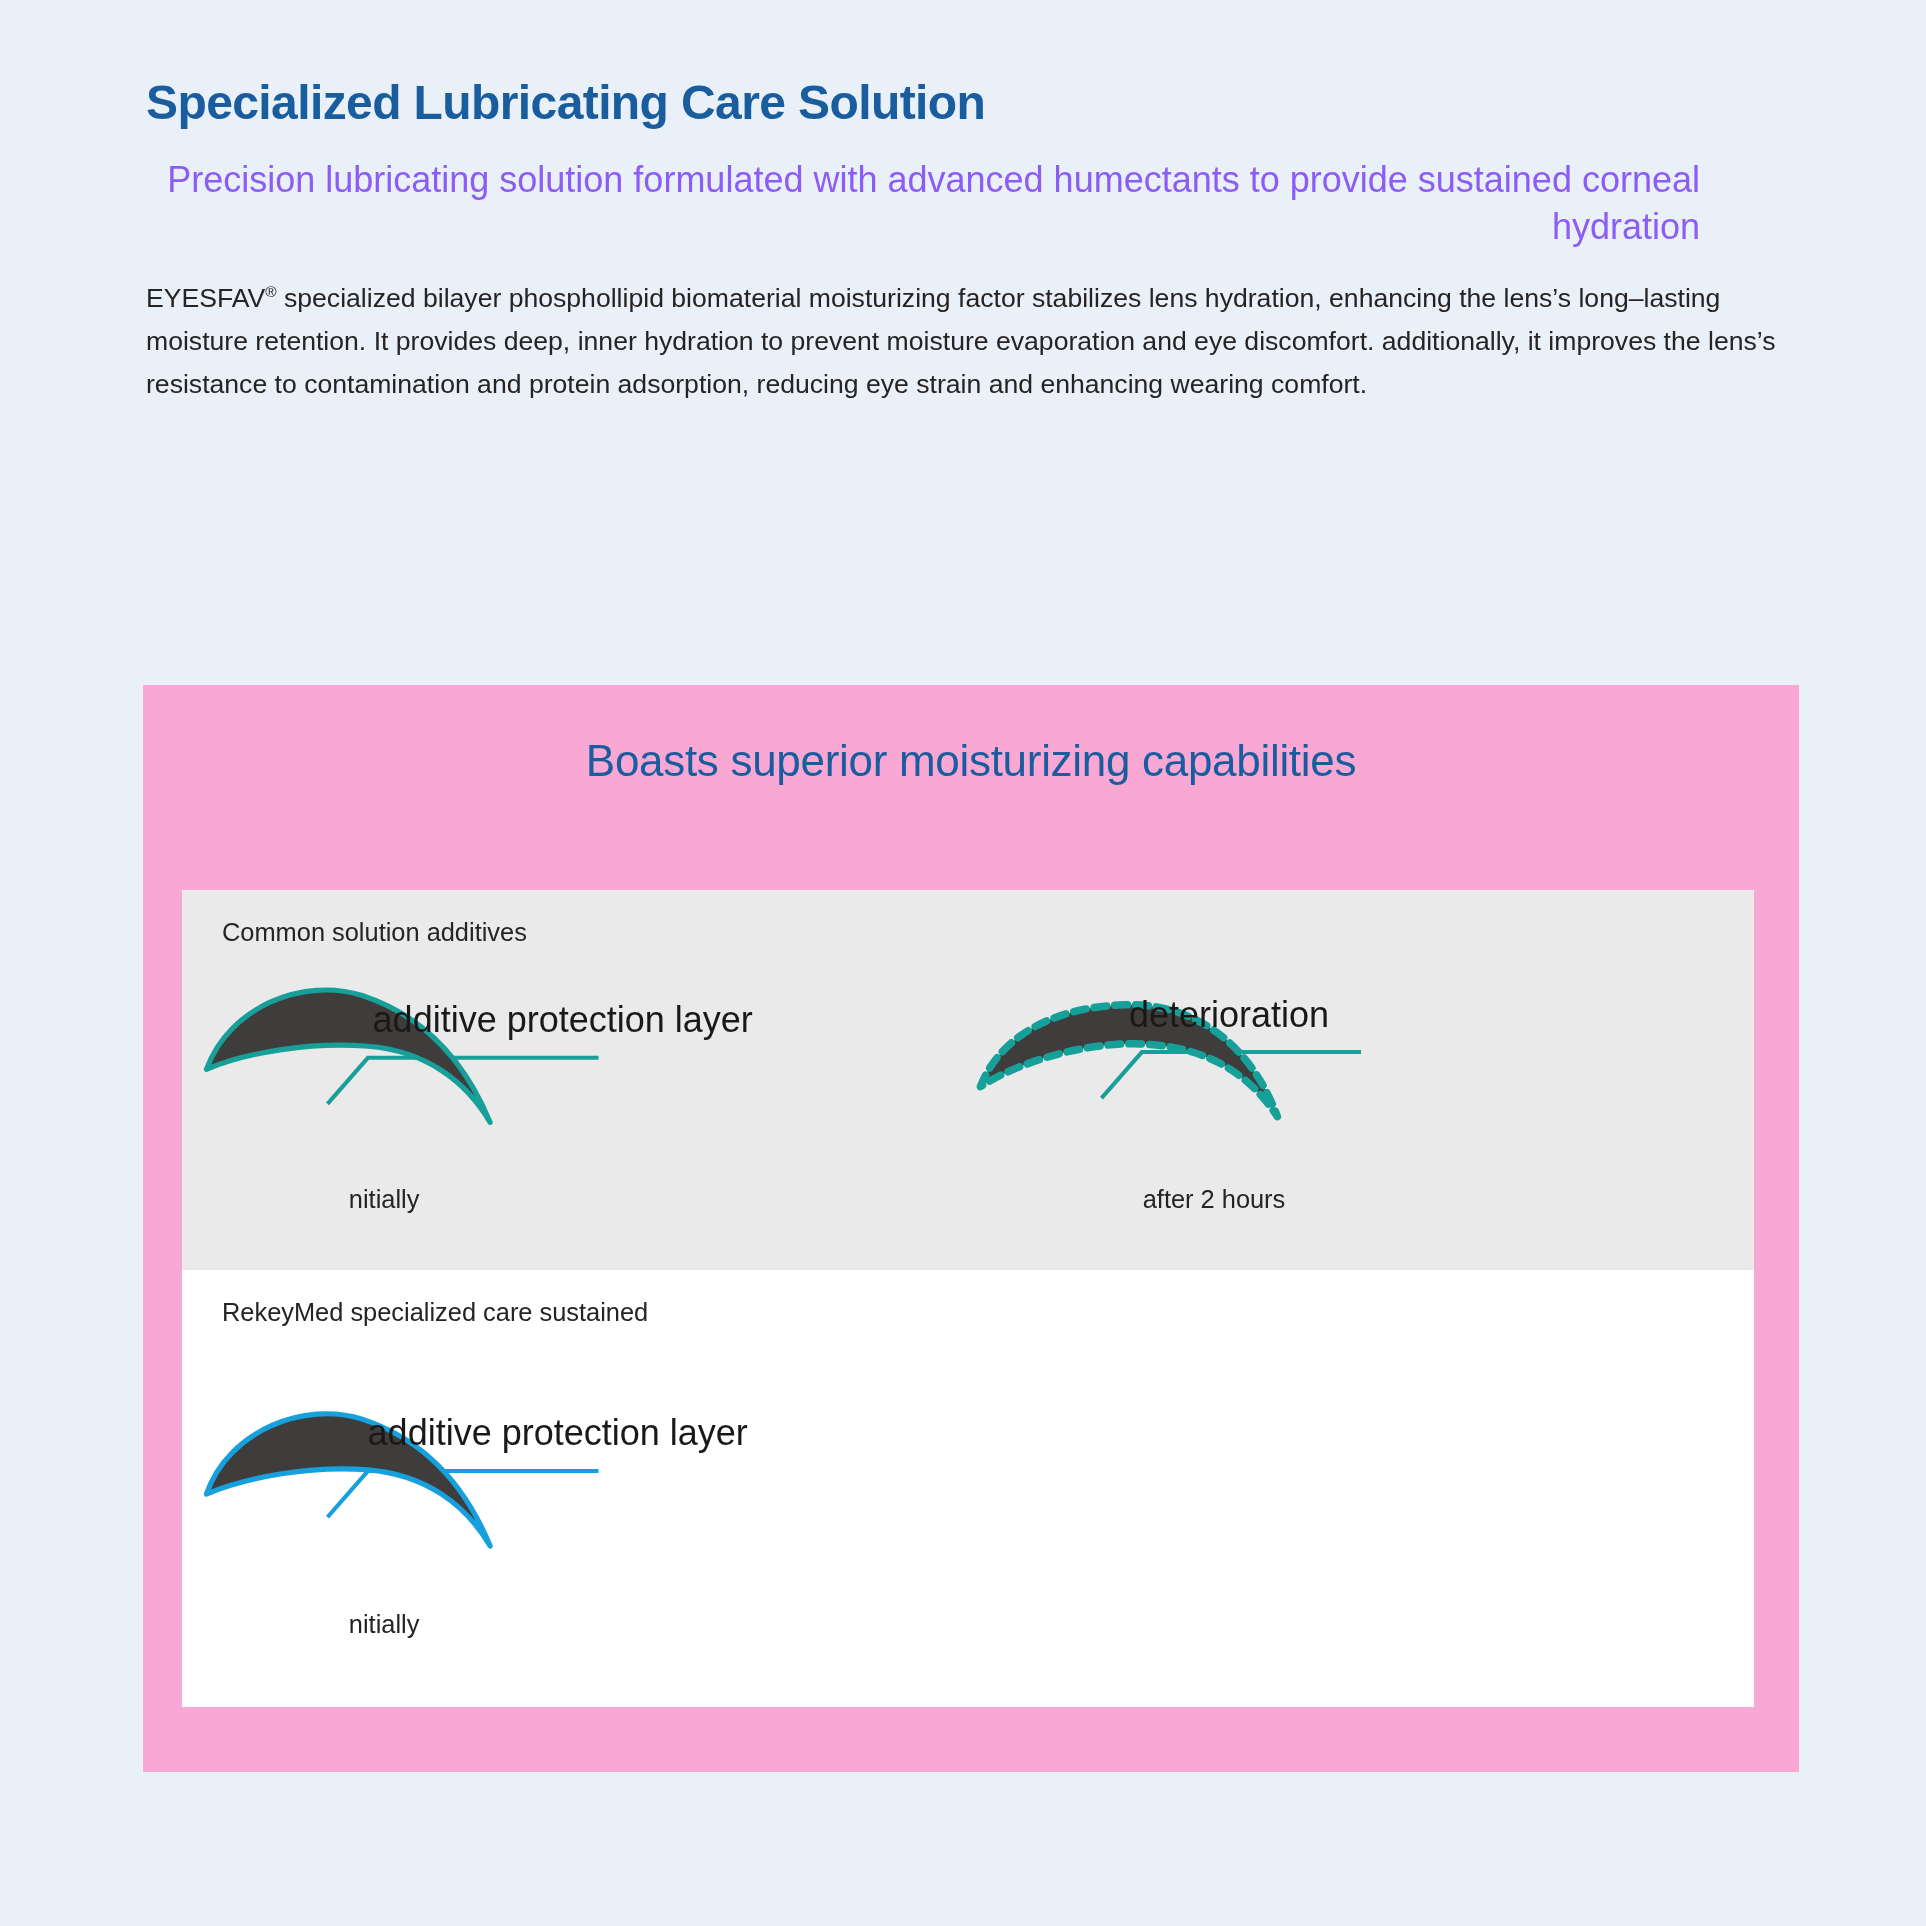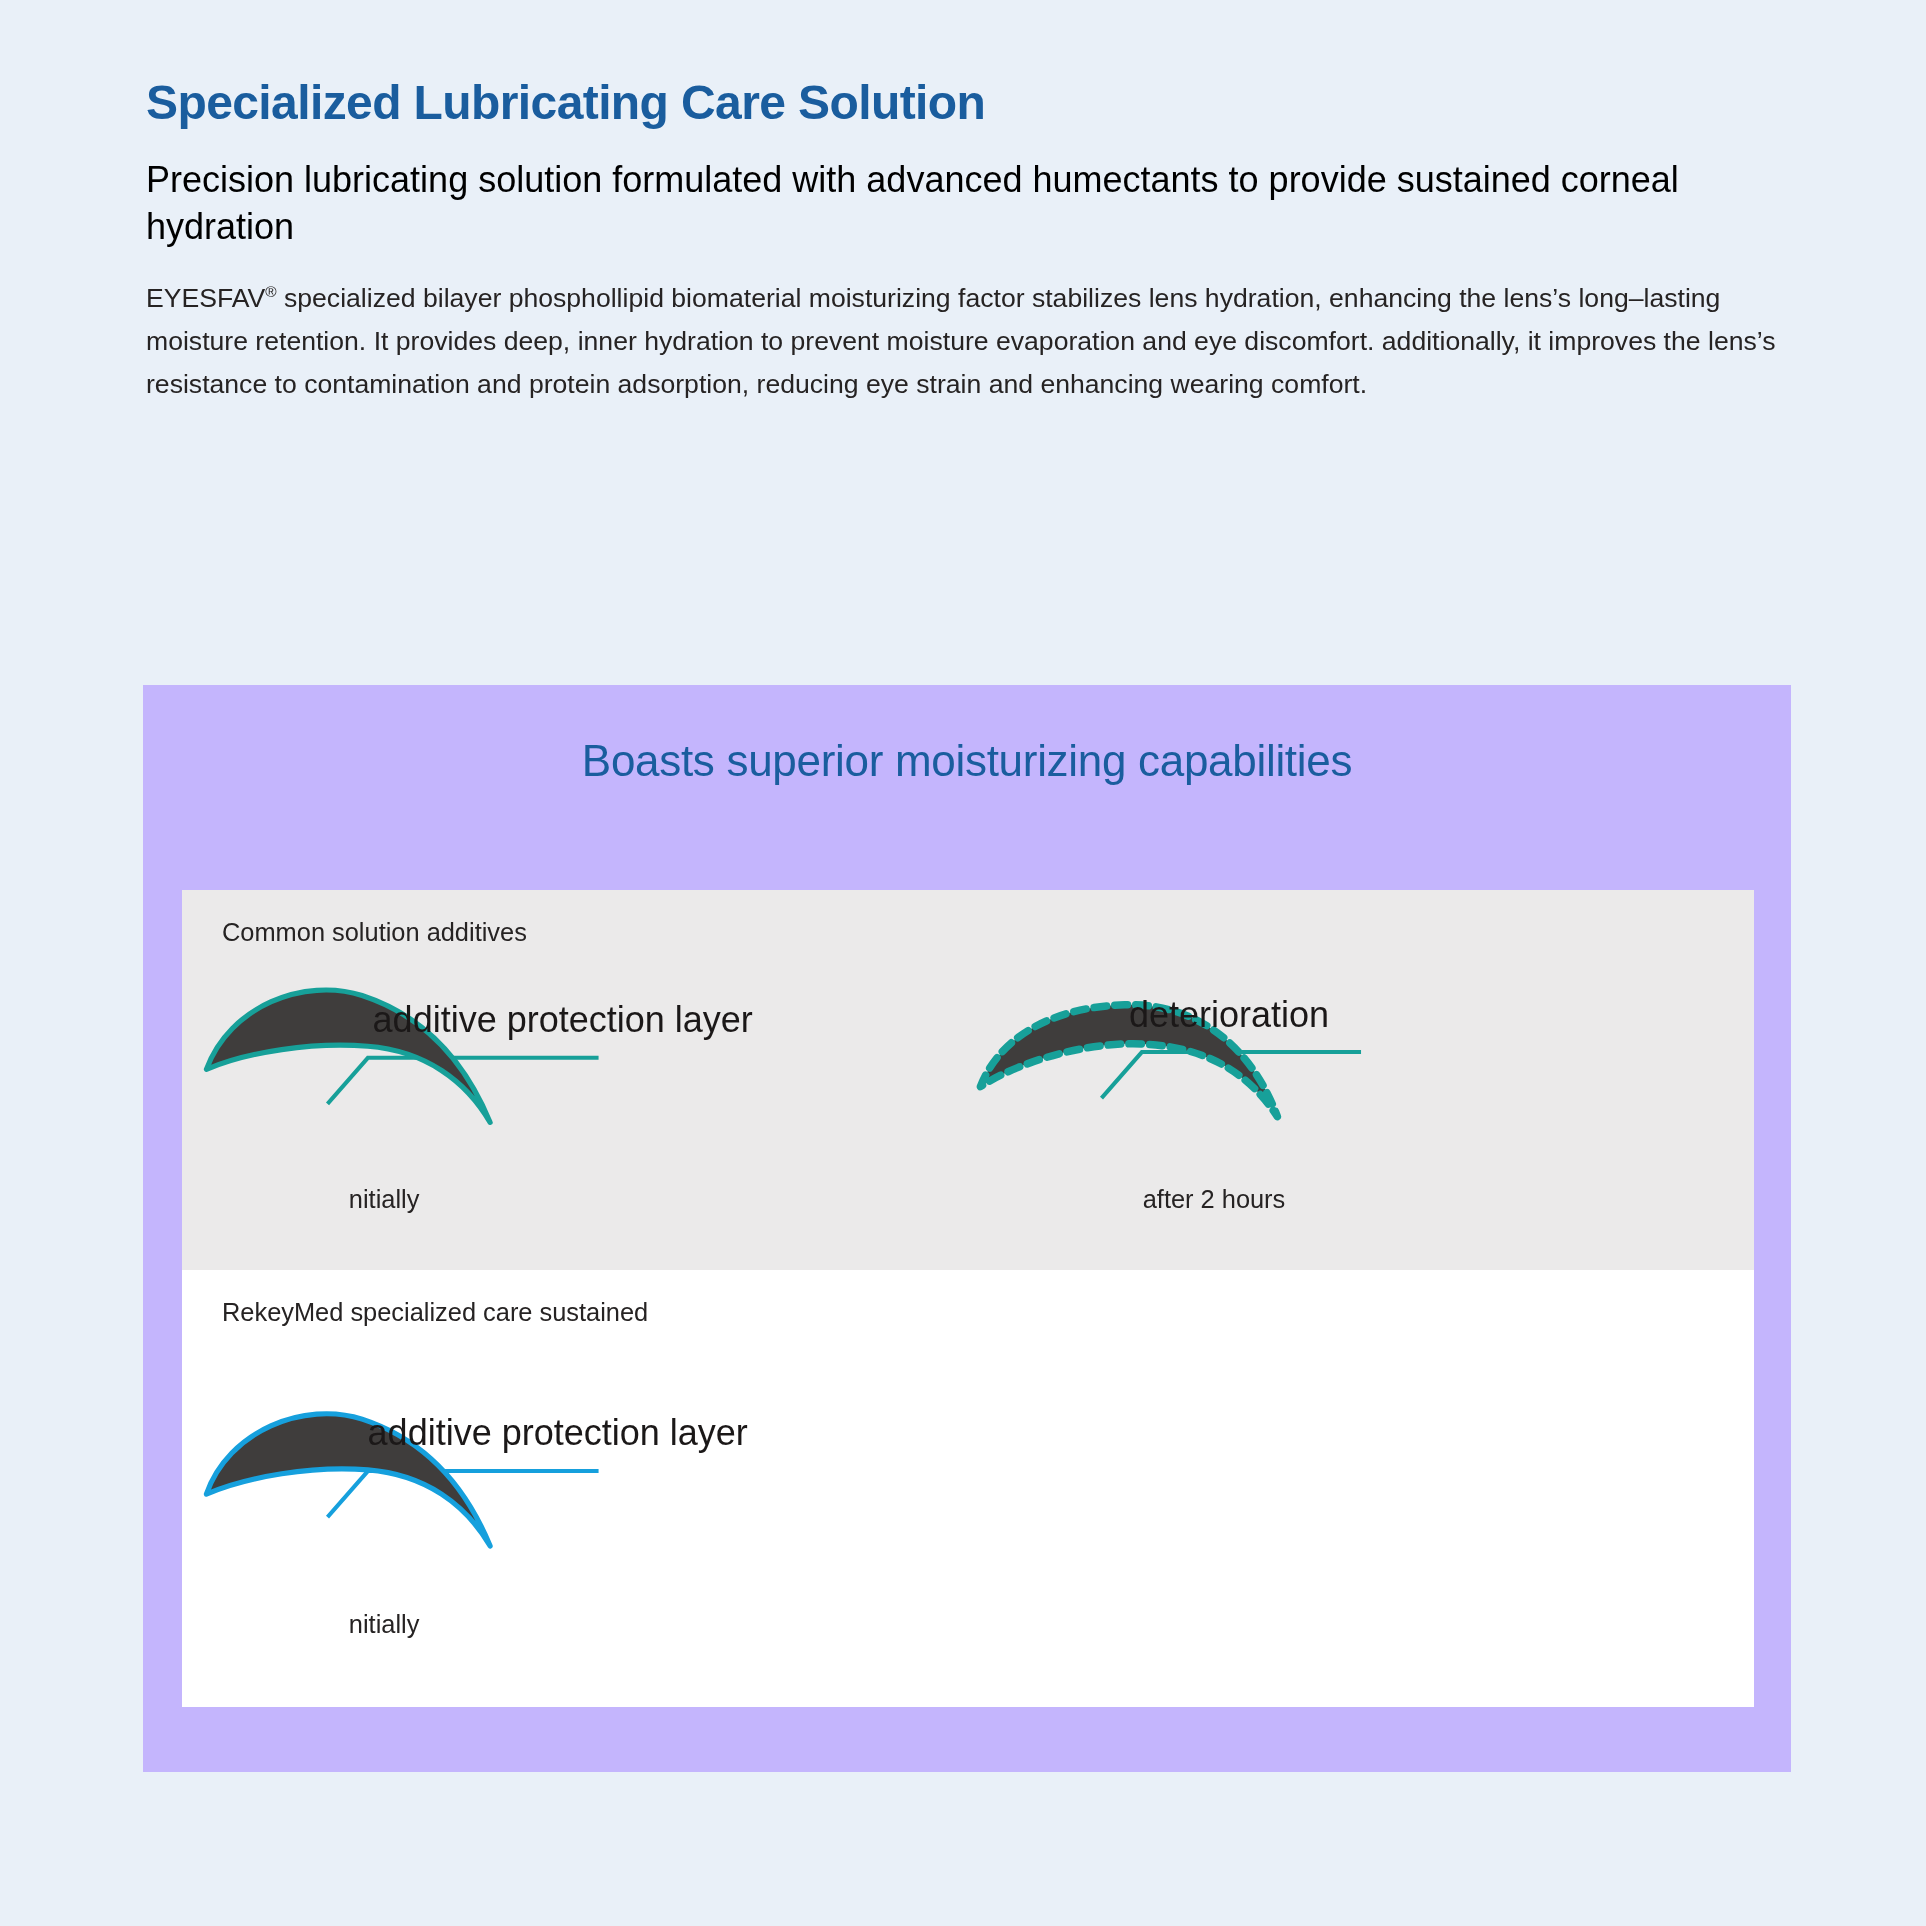--- a/index.html
+++ b/index.html
@@ -28,22 +28,23 @@
     font-weight: bold;
     line-height: 1.18;
     color: #1a5d9e;
     letter-spacing: -0.6px;
   }
   .page-subtitle {
     margin: 25.4px 0 0 0;
     font-size: 36px;
     font-weight: normal;
     line-height: 1.30;
-    color: #000000;
+    color: #8b5cf6;
     max-width: 1554px;
+    text-align: right;
   }
   .page-body {
     margin: 26.6px 0 0 0;
     font-size: 26.6px;
     font-weight: normal;
     line-height: 1.62;
     color: #262323;
     max-width: 1675px;
   }
   .page-body sup {
@@ -52,21 +53,22 @@
     line-height: 0;
   }
 
   
   .card {
     position: absolute;
     left: 143px;
     top: 685px;
     width: 1648px;
     height: 1087px;
-    background: #c4b5fd;
+    background: #f9a8d4;
+    padding-left: 8px;
   }
   .card-title {
     position: absolute;
     left: 0;
     top: 51px;
     width: 100%;
     text-align: center;
     font-size: 44px;
     font-weight: normal;
     color: #1a5d9e;

